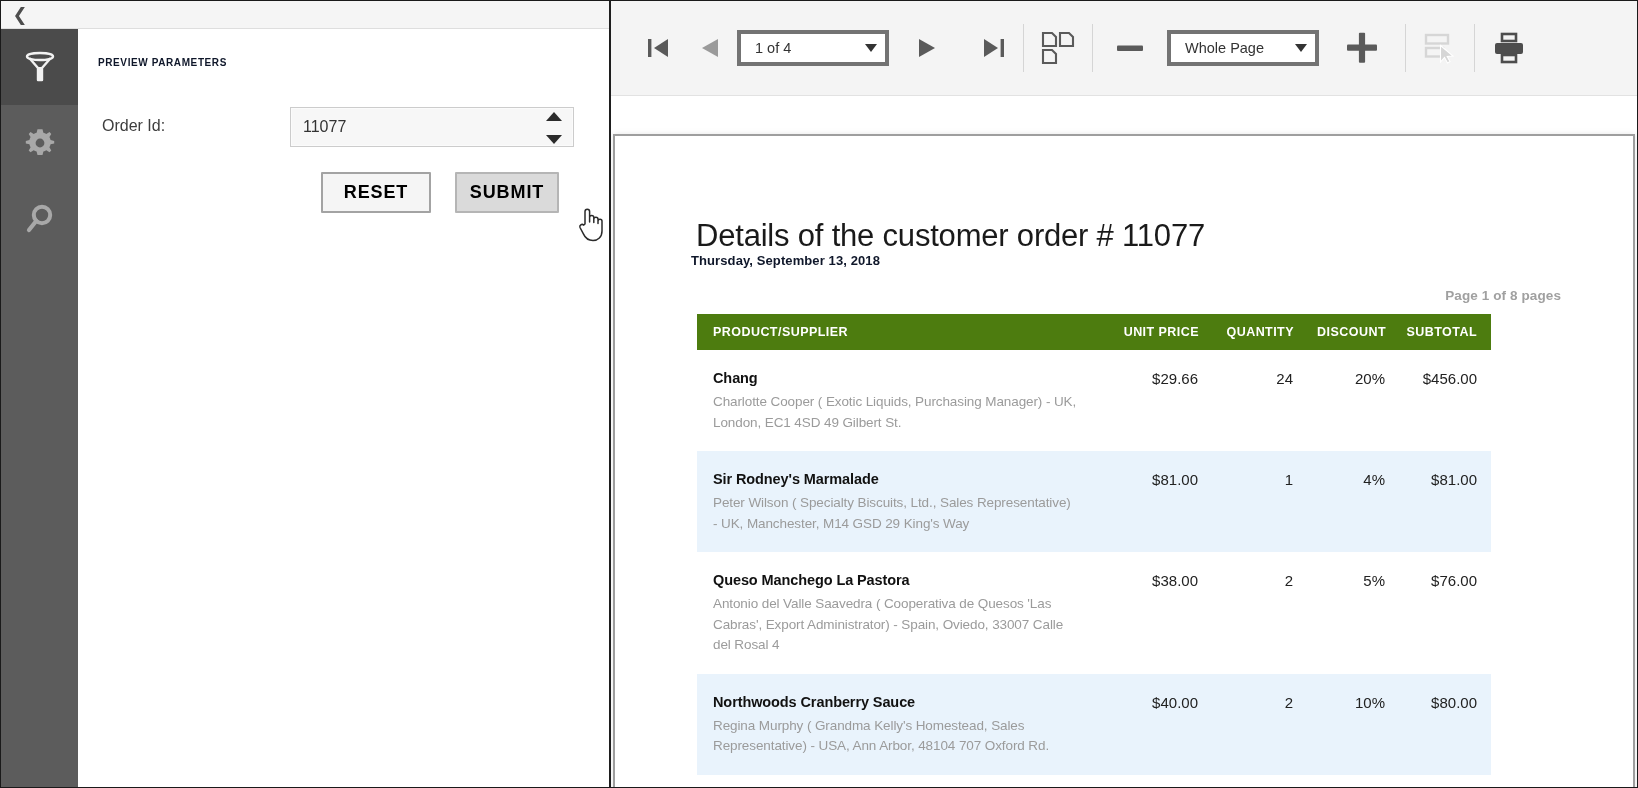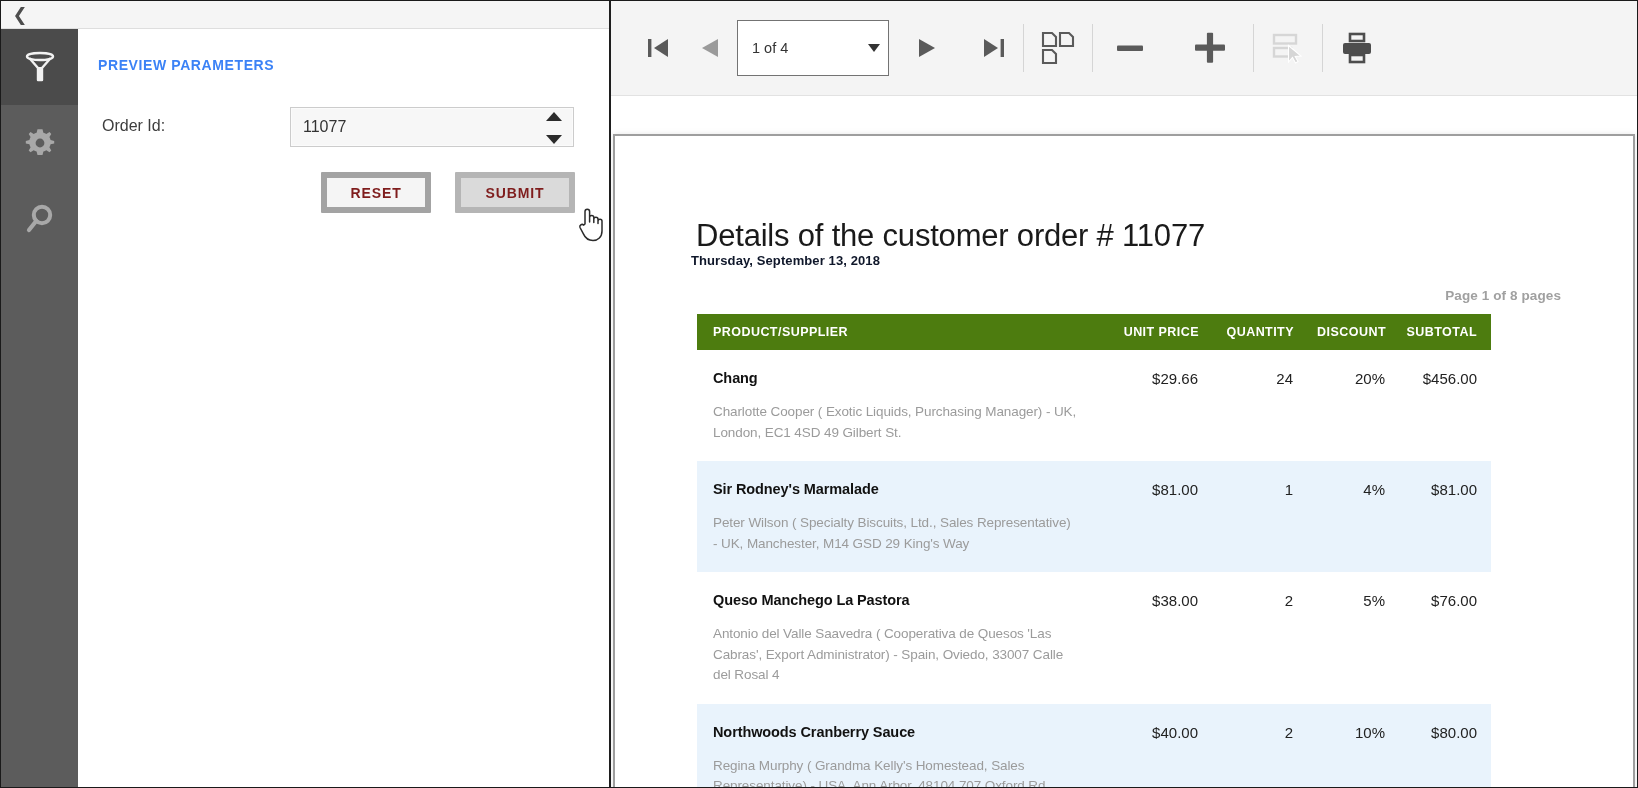--- a/index.html
+++ b/index.html
@@ -72,24 +72,24 @@
   .params-area {
     position: absolute;
     left: 77px; top: 28px;
     width: 531px;
     height: 760px;
     background: #ffffff;
   }
   .params-title {
     position: absolute;
     left: 20px; top: 28px;
-    font-size: 14px;
+    font-size: 10px;
     font-weight: bold;
     letter-spacing: 0.6px;
-    color: #3b82f6;
+    color: #0f172a;
     font-family: "Liberation Sans", sans-serif;
   }
   .param-row {
     position: absolute;
     left: 0; top: 78px;
     width: 531px;
     height: 44px;
   }
   .param-label {
     position: absolute;
@@ -142,38 +142,38 @@
   .btn-row {
     position: absolute;
     left: 0; top: 143px;
     width: 531px;
     height: 44px;
   }
   .form-btn {
     position: absolute;
     top: 0;
     height: 41px;
-    border: 6px solid #a3a3a3;
-    box-sizing: border-box;
-    font-size: 14px;
+    border: 2px solid #a3a3a3;
+    box-sizing: border-box;
+    font-size: 18px;
     font-weight: bold;
     letter-spacing: 0.9px;
-    color: #7f1d1d;
+    color: #000000;
     cursor: pointer;
     font-family: "Liberation Sans", sans-serif;
     border-radius: 1px;
   }
   .btn-reset {
     left: 243px;
     width: 110px;
     background: #f5f5f5;
   }
   .btn-submit {
     left: 377px;
-    width: 120px;
+    width: 104px;
     background: #dadada;
     border-color: #b5b5b5;
   }
   .cursor-hand {
     position: absolute;
     left: 498px; top: 175px;
     width: 28px; height: 38px;
     pointer-events: none;
   }
 
@@ -212,23 +212,23 @@
     cursor: pointer;
     flex: none;
   }
   .tb-sep {
     width: 1px;
     height: 48px;
     background: #d5d5d5;
     flex: none;
   }
   .tb-select {
-    height: 56px;
-    background: #ffffff;
-    border: 1px solid #737373;
+    height: 36px;
+    background: #ffffff;
+    border: 4px solid #737373;
     box-sizing: border-box;
     display: flex;
     align-items: center;
     justify-content: space-between;
     padding: 0 8px 0 14px;
     font-size: 14.5px;
     color: #333333;
     cursor: pointer;
     font-family: "Liberation Sans", sans-serif;
   }
@@ -334,21 +334,21 @@
     color: #222222;
     padding-right: 14px;
   }
   .prod-name {
     font-size: 14.5px;
     font-weight: bold;
     color: #111111;
     letter-spacing: -0.1px;
   }
   .prod-sup {
-    margin-top: 16px;
+    margin-top: 6px;
     font-size: 13.5px;
     color: #9b9b9b;
     line-height: 1.52;
     letter-spacing: -0.1px;
   }
   .col-prod { width: 382px; }
   .col-price { width: 120px; }
   .col-qty { width: 95px; }
   .col-disc { width: 92px; }
   .col-sub { width: 105px; }
@@ -468,20 +468,24 @@
       </div>
 
       <div class="tb-sep"></div>
 
       <div class="tb-item" style="width:74px;height:60px">
         <svg width="34" height="34" viewBox="0 0 34 34">
           <rect x="4" y="14.5" width="26" height="5.4" rx="1" fill="#5a5a5a"></rect>
         </svg>
       </div>
 
+      <div class="tb-select" style="width:152px">
+        <span>Whole Page</span>
+        <span class="caret"></span>
+      </div>
 
       <div class="tb-item" style="width:86px;height:60px">
         <svg width="38" height="38" viewBox="0 0 38 38">
           <rect x="4" y="15.6" width="30" height="6.2" rx="1" fill="#5a5a5a"></rect>
           <rect x="15.9" y="3.7" width="6.2" height="30" rx="1" fill="#5a5a5a"></rect>
         </svg>
       </div>
 
       <div class="tb-sep"></div>
 

